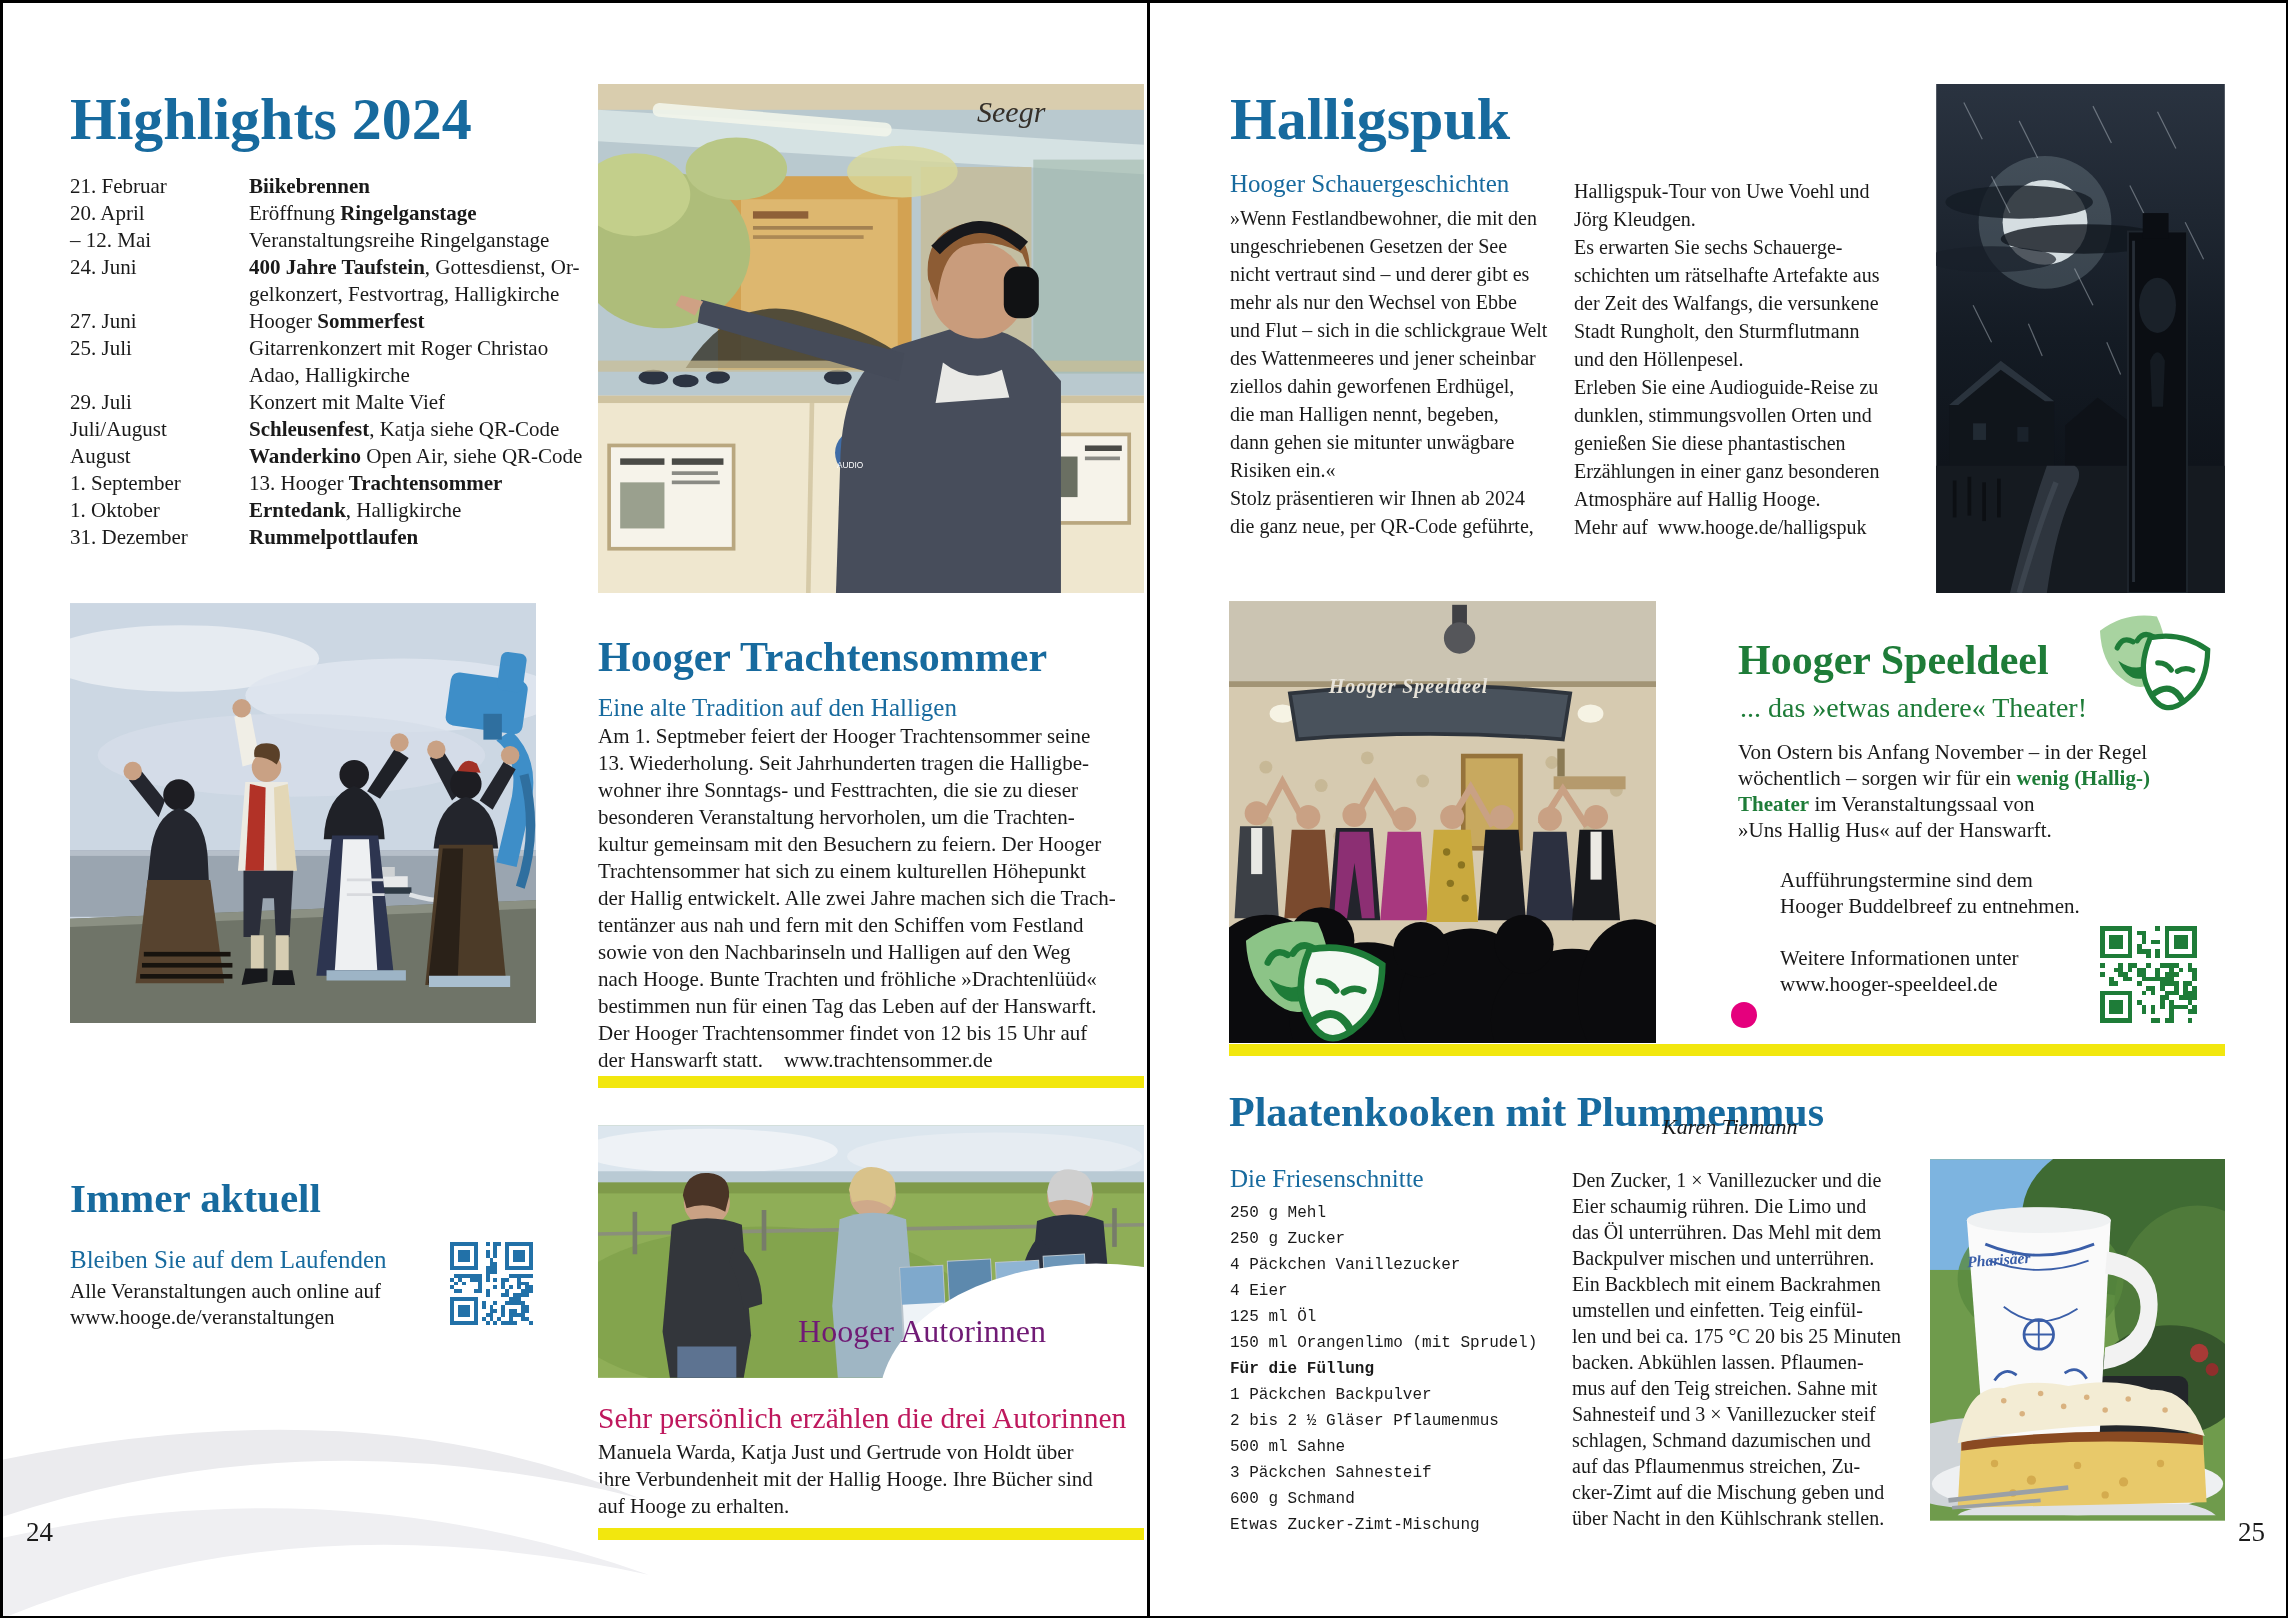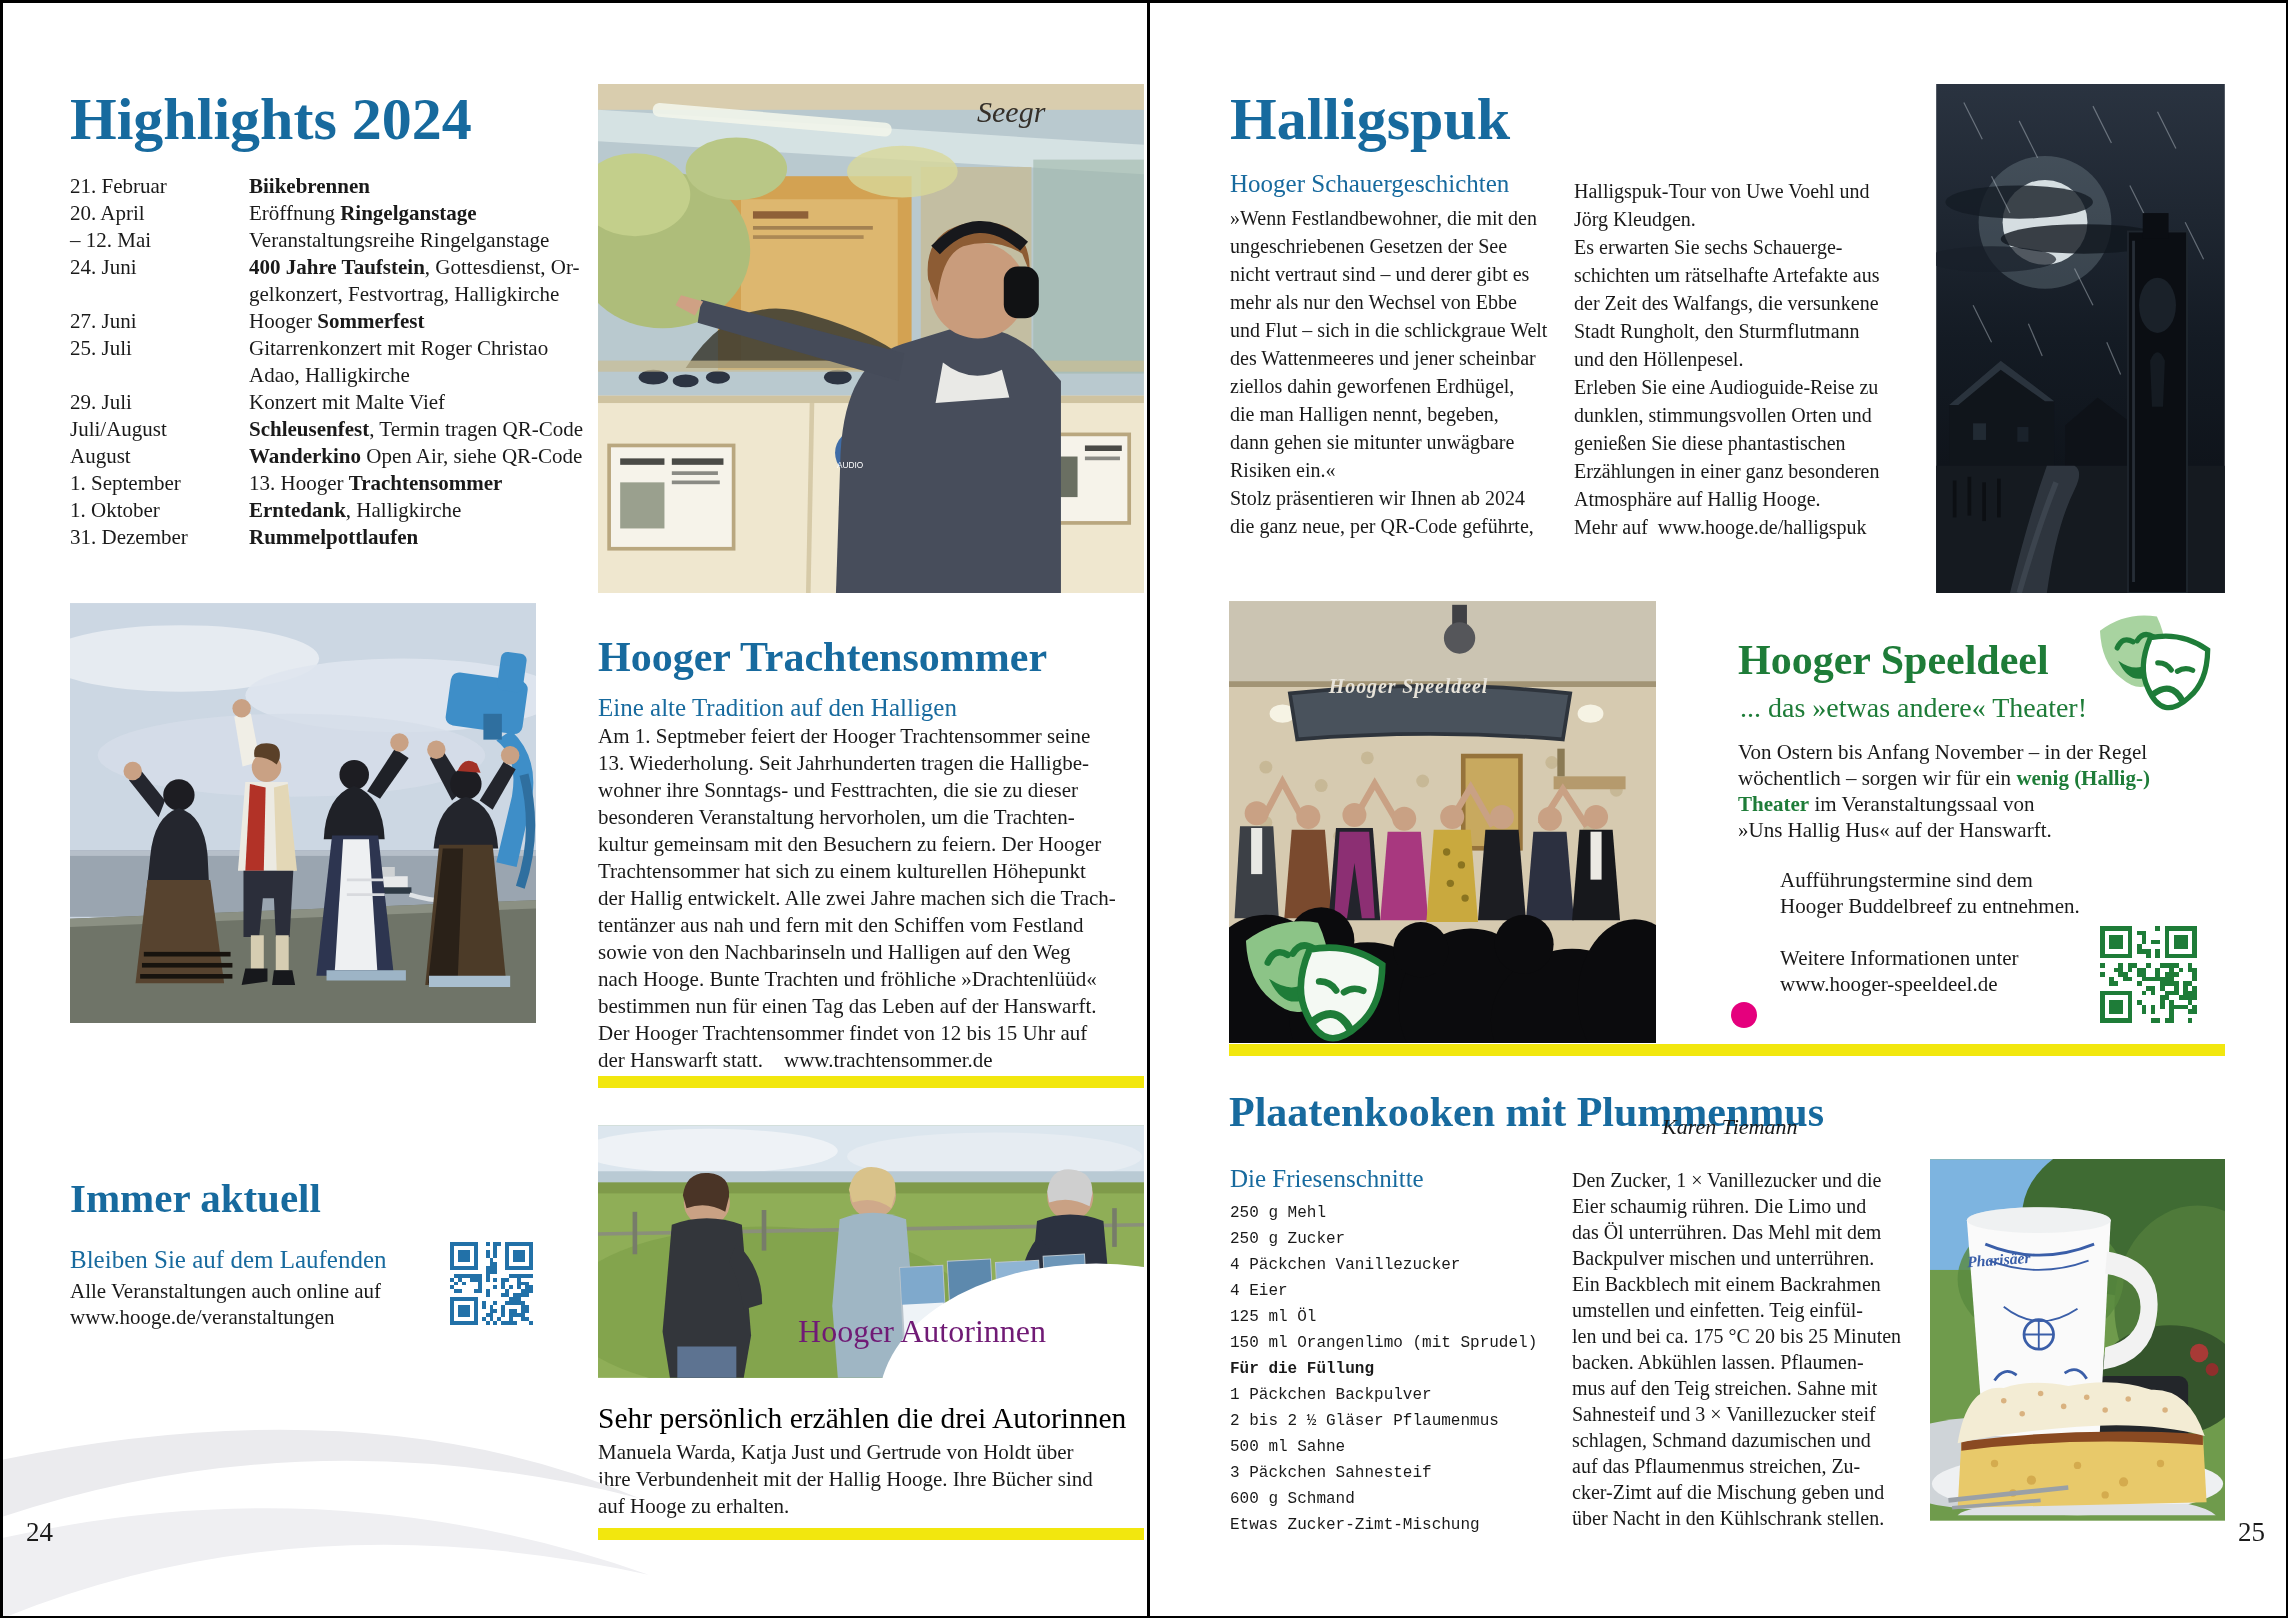--- a/index.html
+++ b/index.html
@@ -10,21 +10,21 @@
   }
   .abs{position:absolute;}
   .divider{position:absolute;left:1144px;top:0;width:2.8px;height:100%;background:#000;}
   .h1{color:#176a9e;font-weight:bold;line-height:1.05;}
   .h1-xl{font-size:60px;}
   .h1-lg{font-size:42px;}
   .h1-md{font-size:41px;}
   .h1-green{color:#1e7c38;font-weight:bold;font-size:42px;line-height:1.05;}
   .sub{color:#176a9e;font-size:25px;line-height:1.15;}
   .sub-green{color:#1e7c38;font-size:28px;line-height:1.15;}
-  .sub-lg{color:#000000;font-size:29.5px;line-height:1.15;}
+  .sub-lg{color:#be185d;font-size:29.5px;line-height:1.15;}
   .body{font-size:21px;line-height:27px;white-space:pre-wrap;}
   .body-sm{font-size:20px;line-height:28px;white-space:pre-wrap;}
   .body-rc{font-size:20px;line-height:26px;white-space:pre-wrap;}
   .seg-b{font-weight:bold;}
   .seg-g{font-weight:bold;color:#1e7c38;}
   .event-row{display:flex;font-size:21px;line-height:27px;}
   .event-date{flex:none;width:159px;text-align:left;padding-right:20px;}
   .event-desc{flex:none;}
   .ing{font-size:16px;line-height:26px;font-family:Liberation Mono, monospace;}
   .ybar{background:#f2e70e;height:12px;}
@@ -81,21 +81,21 @@
           <div class="event-desc"><span>Gitarrenkonzert mit Roger Christao</span><br><span>Adao, Halligkirche</span></div>
         </div>
 
         <div class="event-row">
           <div class="event-date">29. Juli</div>
           <div class="event-desc"><span>Konzert mit Malte Vief</span></div>
         </div>
 
         <div class="event-row">
           <div class="event-date">Juli/August</div>
-          <div class="event-desc"><span class="seg-b">Schleusenfest</span><span>, Termin tragen QR-Code</span></div>
+          <div class="event-desc"><span class="seg-b">Schleusenfest</span><span>, Katja siehe QR-Code</span></div>
         </div>
 
         <div class="event-row">
           <div class="event-date">August</div>
           <div class="event-desc"><span class="seg-b">Wanderkino</span><span> Open Air, siehe QR-Code</span></div>
         </div>
 
         <div class="event-row">
           <div class="event-date">1. September</div>
           <div class="event-desc"><span>13. Hooger </span><span class="seg-b">Trachtensommer</span></div>

